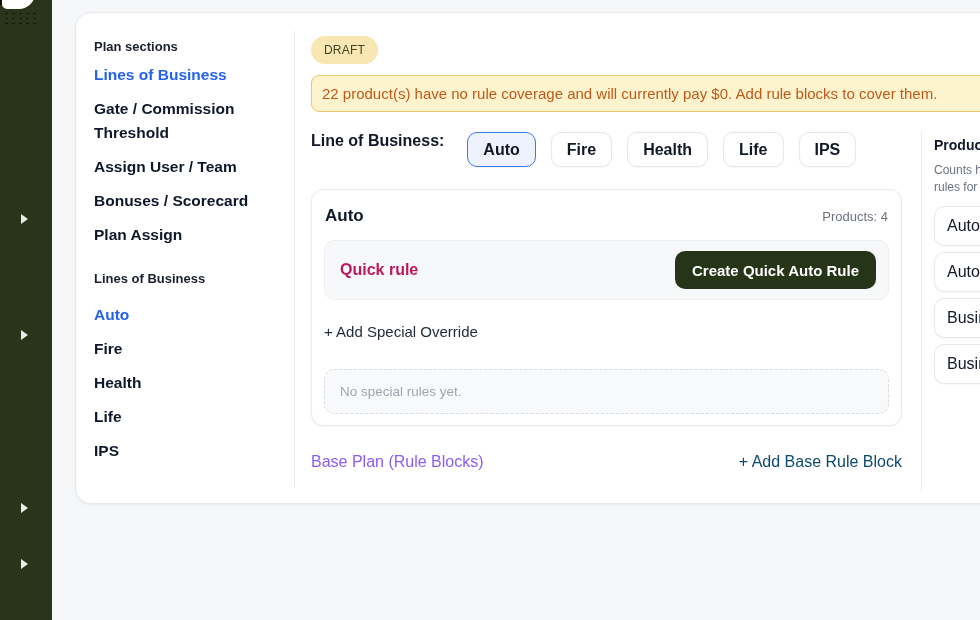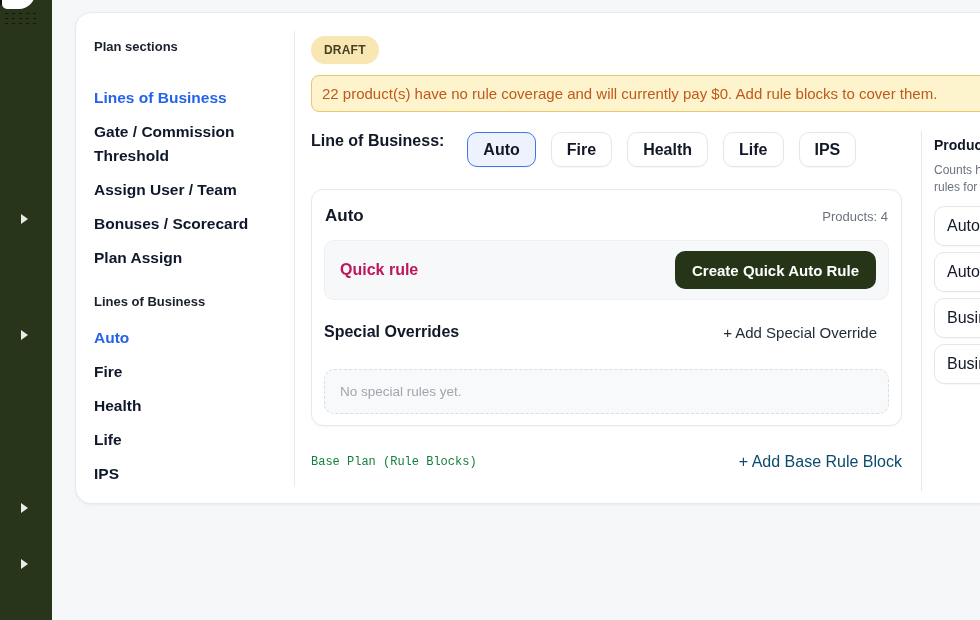--- a/index.html
+++ b/index.html
@@ -26,30 +26,30 @@
 
   
   #main-card {
     position:absolute; left:75px; top:12px; width:940px; height:492px;
     background:#ffffff; border:1px solid #e7e9ed; border-radius:16px;
     box-shadow:0 1px 3px rgba(16,24,40,0.05);
   }
 
   
   #plan-nav { position:absolute; left:18px; top:26px; width:172px; }
-  .nav-title { font-size:13px; font-weight:700; color:#1a202c; margin-bottom:32px; }
+  .nav-title { font-size:13px; font-weight:700; color:#1a202c; margin-bottom:9px; }
   .nav-item { font-size:15.5px; font-weight:700; color:#0f172a; line-height:24px; margin-bottom:10px; cursor:pointer; }
   .nav-item.active { color:#2563eb; }
   .nav-subtitle { font-size:13px; font-weight:700; color:#1a202c; margin-top:24px; margin-bottom:17px; }
   #nav-divider { position:absolute; left:218px; top:18px; height:456px; width:1px; background:#e7e9ed; }
 
   
   #draft-badge {
     position:absolute; left:235px; top:23px; padding:7px 13px;
-    background:#f8e7b2; color:#454222; font-size:12px; font-weight:700;
+    background:#f8e7b2; color:#454222; font-size:12px; font-weight:400;
     border-radius:999px; letter-spacing:0.2px;
   }
   #warning-banner {
     position:absolute; left:235px; top:62px; width:692px; height:37px;
     background:#fdf3cd; border:1px solid #e8c76d; border-radius:8px;
     display:flex; align-items:center; padding-left:10px;
     color:#c05a1b; font-size:15px;
   }
 
   
@@ -88,21 +88,21 @@
   .add-link { font-size:15px; color:#1f2937; cursor:pointer; }
   .empty-box {
     position:absolute; left:12px; right:12px; top:179px; height:45px;
     background:#f8f9fa; border:1px dashed #d9dce1; border-radius:10px;
     display:flex; align-items:center; padding-left:15px;
     color:#a0a6ae; font-size:13.5px;
   }
 
   
   #baseplan-row { position:absolute; left:235px; top:440px; width:591px; display:flex; justify-content:space-between; align-items:center; }
-  .baseplan-label { font-size:12px; color:#15803d;font-family:Liberation Mono, monospace; }
+  .baseplan-label { font-size:16px; color:#8b5cf6; }
   .baseplan-add { font-size:16px; color:#0c4a6e; cursor:pointer; }
 
   
   #coverage-divider { position:absolute; left:845px; top:118px; height:360px; width:1px; background:#e7e9ed; }
   #coverage-panel { position:absolute; left:858px; top:124px; width:200px; }
   .coverage-title { font-size:14px; font-weight:700; color:#111827; margin-bottom:9px; white-space:nowrap; }
   .coverage-sub { font-size:12px; color:#6b7280; line-height:17px; white-space:nowrap; }
   .coverage-items { margin-top:10px; }
   .coverage-item {
     width:150px; height:40px; line-height:38px; margin-bottom:6px;
@@ -161,21 +161,20 @@
     <div id="auto-card">
       <div class="card-head">
         <span class="card-title">Auto</span>
         <span class="products-count">Products: 4</span>
       </div>
       <div class="quickrule-box">
         <span class="quickrule-label">Quick rule</span>
         <button class="primary-btn">Create Quick Auto Rule</button>
       </div>
       <div class="so-row">
-        <span class="so-title">Special Overrides</span>
         <span class="add-link">+ Add Special Override</span>
       </div>
       <div class="empty-box">
         <span>No special rules yet.</span>
       </div>
     </div>
 
     <div id="baseplan-row">
       <span class="baseplan-label">Base Plan (Rule Blocks)</span>
       <span class="baseplan-add">+ Add Base Rule Block</span>

